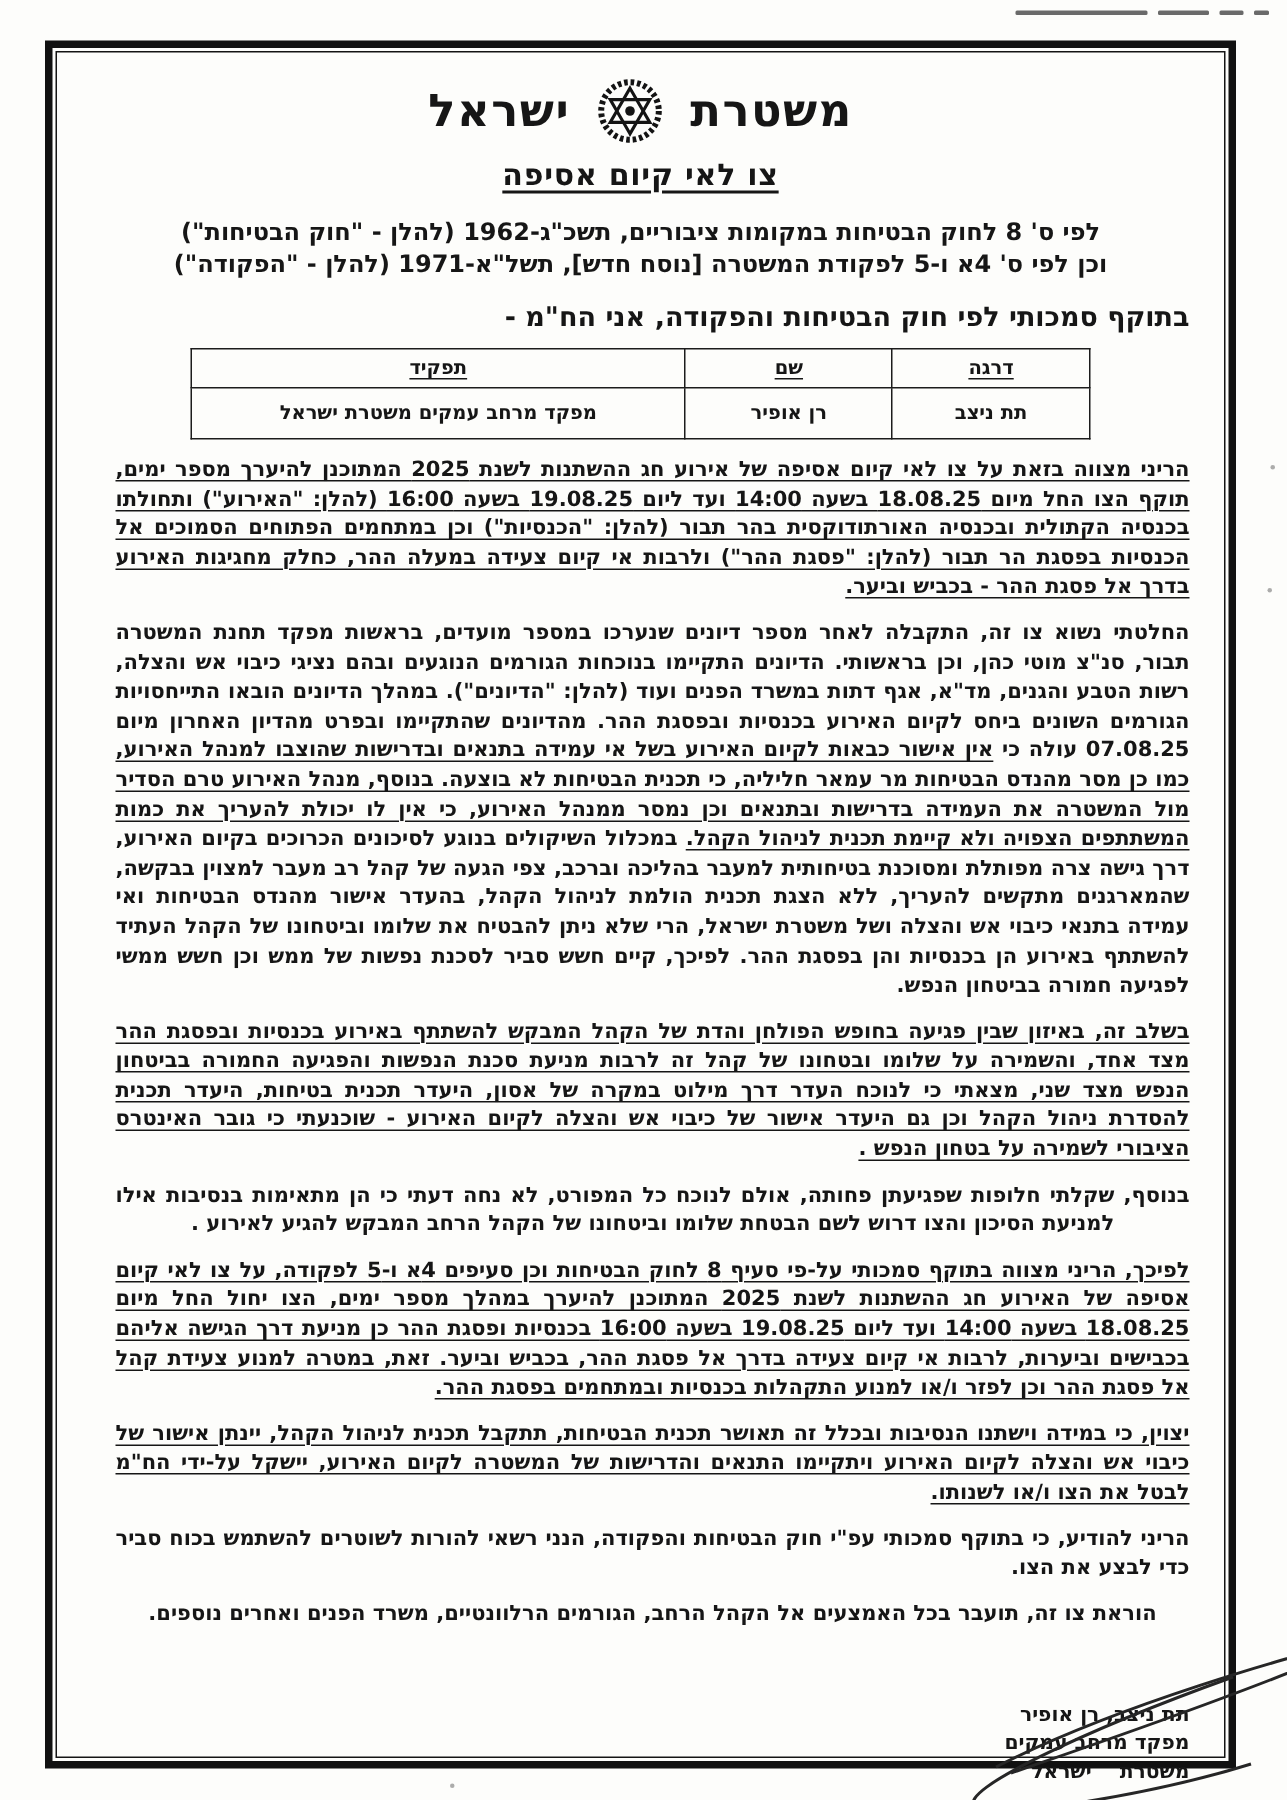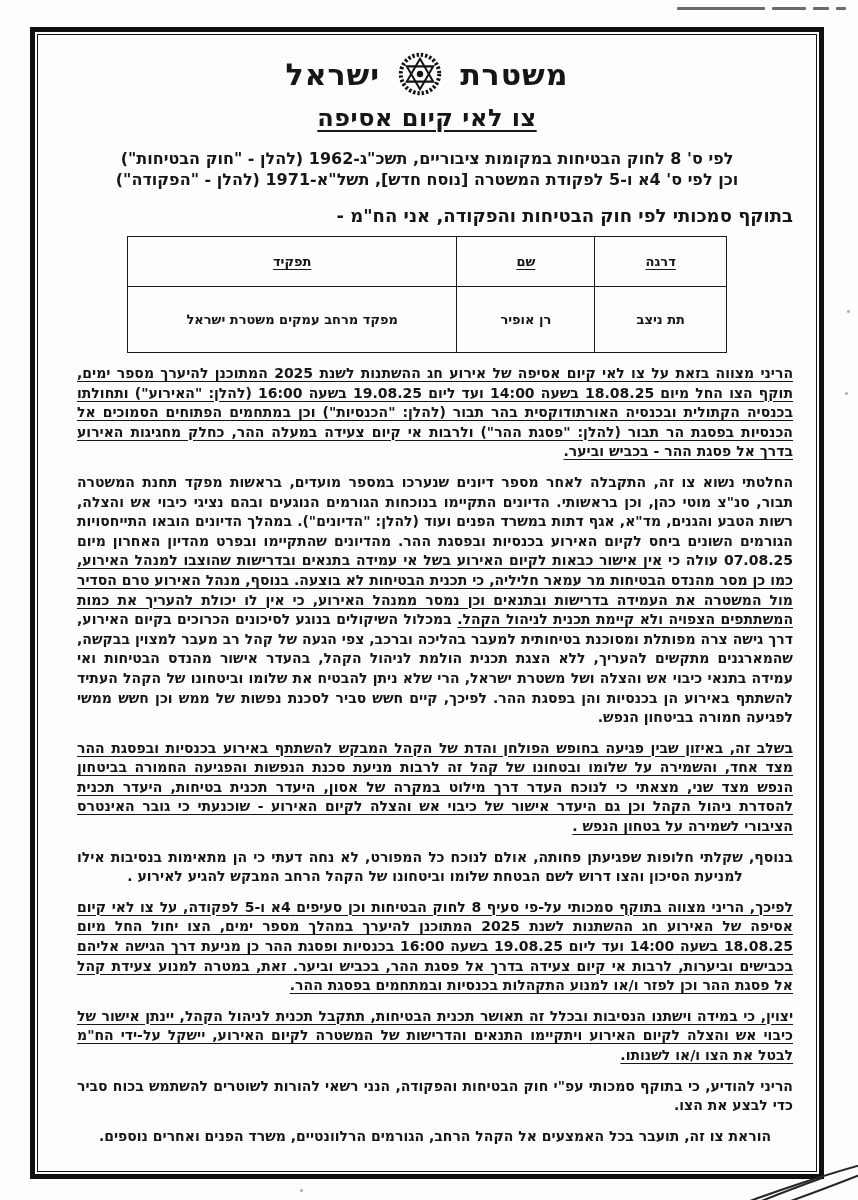--- a/index.html
+++ b/index.html
@@ -29,41 +29,41 @@
     padding:16px 26px 10px 26px;
     box-sizing:border-box;
     height:100%;
   }
 
   .masthead{display:flex;justify-content:center;align-items:center;gap:16px;margin-top:2px;}
   .org{font-size:30px;font-weight:700;letter-spacing:1px;}
   .emblem{width:48px;height:48px;flex:0 0 auto;}
 
   .doc-title{
-    text-align:center;font-size:24px;font-weight:700;margin-top:6px;
+    text-align:center;font-size:20px;font-weight:700;margin-top:6px;
     text-decoration:underline;text-decoration-thickness:2px;text-underline-offset:4px;
     letter-spacing:.5px;
   }
 
   .legal-basis{margin-top:16px;text-align:center;font-size:16px;font-weight:700;line-height:21px;}
 
   .authority{
     margin-top:15px;font-size:18px;font-weight:700;text-align:right;
     text-decoration-thickness:1.4px;text-underline-offset:3px;
   }
 
   table.officers{
     border-collapse:collapse;margin:10px auto 0 auto;width:82%;
     font-size:13px;font-weight:700;
   }
   table.officers th,table.officers td{
-    border:1.6px solid #1c1c1c;text-align:center;padding:17px 6px;
+    border:1.6px solid #1c1c1c;text-align:center;padding:5px 6px;
   }
   table.officers th{text-decoration:underline;text-underline-offset:3px;}
-  table.officers td{padding:25px 6px;}
+  table.officers td{padding:9px 6px;}
   .col-rank{width:22%;} .col-name{width:23%;} .col-role{width:55%;}
 
   .para{
     margin:11px 0 0 16px;font-size:14px;font-weight:700;line-height:19.6px;
     text-align:justify;
   }
   .para.u, .para .u{
     text-decoration:underline;text-decoration-thickness:1.3px;text-underline-offset:3px;
   }
   .para.center-last{text-align-last:center;}

